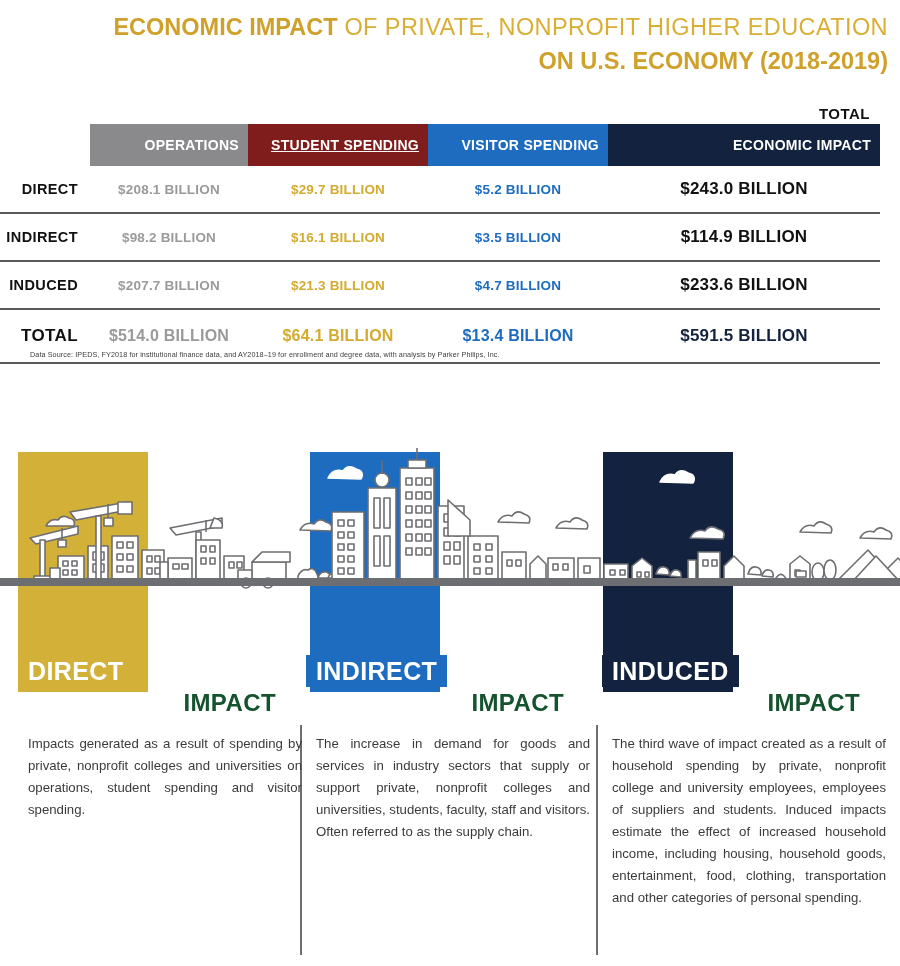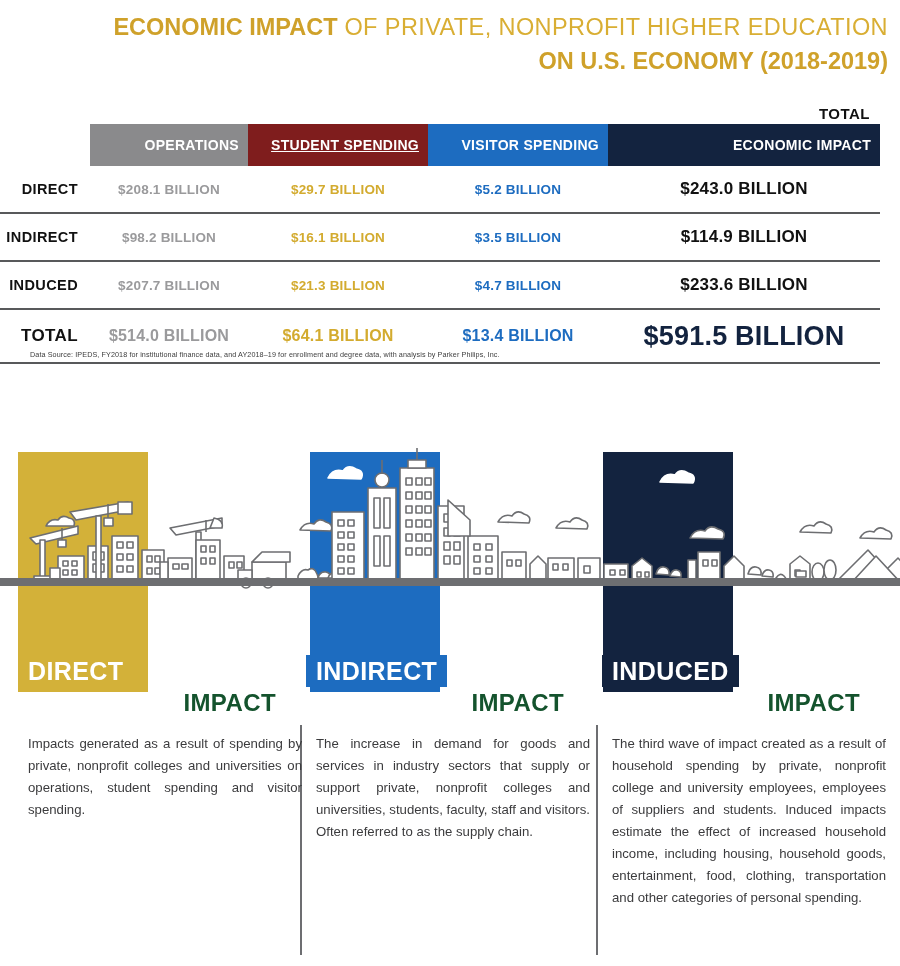--- a/index.html
+++ b/index.html
@@ -45,21 +45,21 @@
   .rowline .line{height:2px;background:#58595b;width:100%;}
 
   .rlabel{text-align:right;font-size:14.5px;font-weight:bold;letter-spacing:.4px;color:#111;padding-right:12px;}
   .total-row .rlabel{font-size:17px;}
   .cell{text-align:center;font-size:13.5px;font-weight:bold;letter-spacing:.2px;}
   .total-row .cell{font-size:16px;}
   .c-gray{color:#9a9a9c;}
   .c-gold{color:#d3ab2f;}
   .c-blue{color:#1d6cc0;}
   .c-navy{color:#111111;font-size:17px;}
-  .total-row .c-navy{color:#13233f;font-size:27px;}
+  .total-row .c-navy{color:#13233f;font-size:17px;}
 
   #source-note{
     position:absolute;left:30px;top:350px;width:700px;
     font-size:7.2px;color:#3c3c3c;letter-spacing:.1px;white-space:nowrap;
   }
 
   
   #illustration{position:absolute;left:0;top:440px;width:900px;height:210px;}
   .colorblock{position:absolute;top:12px;width:130px;height:240px;}
   #block-direct{left:18px;background:#d3b139;}

